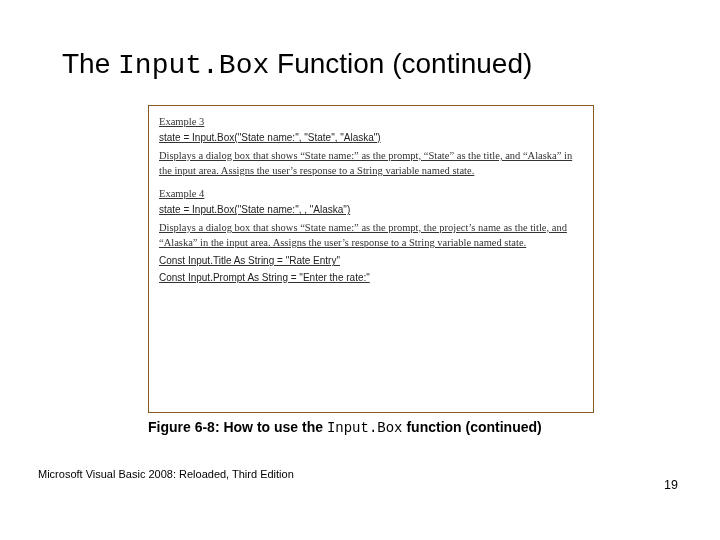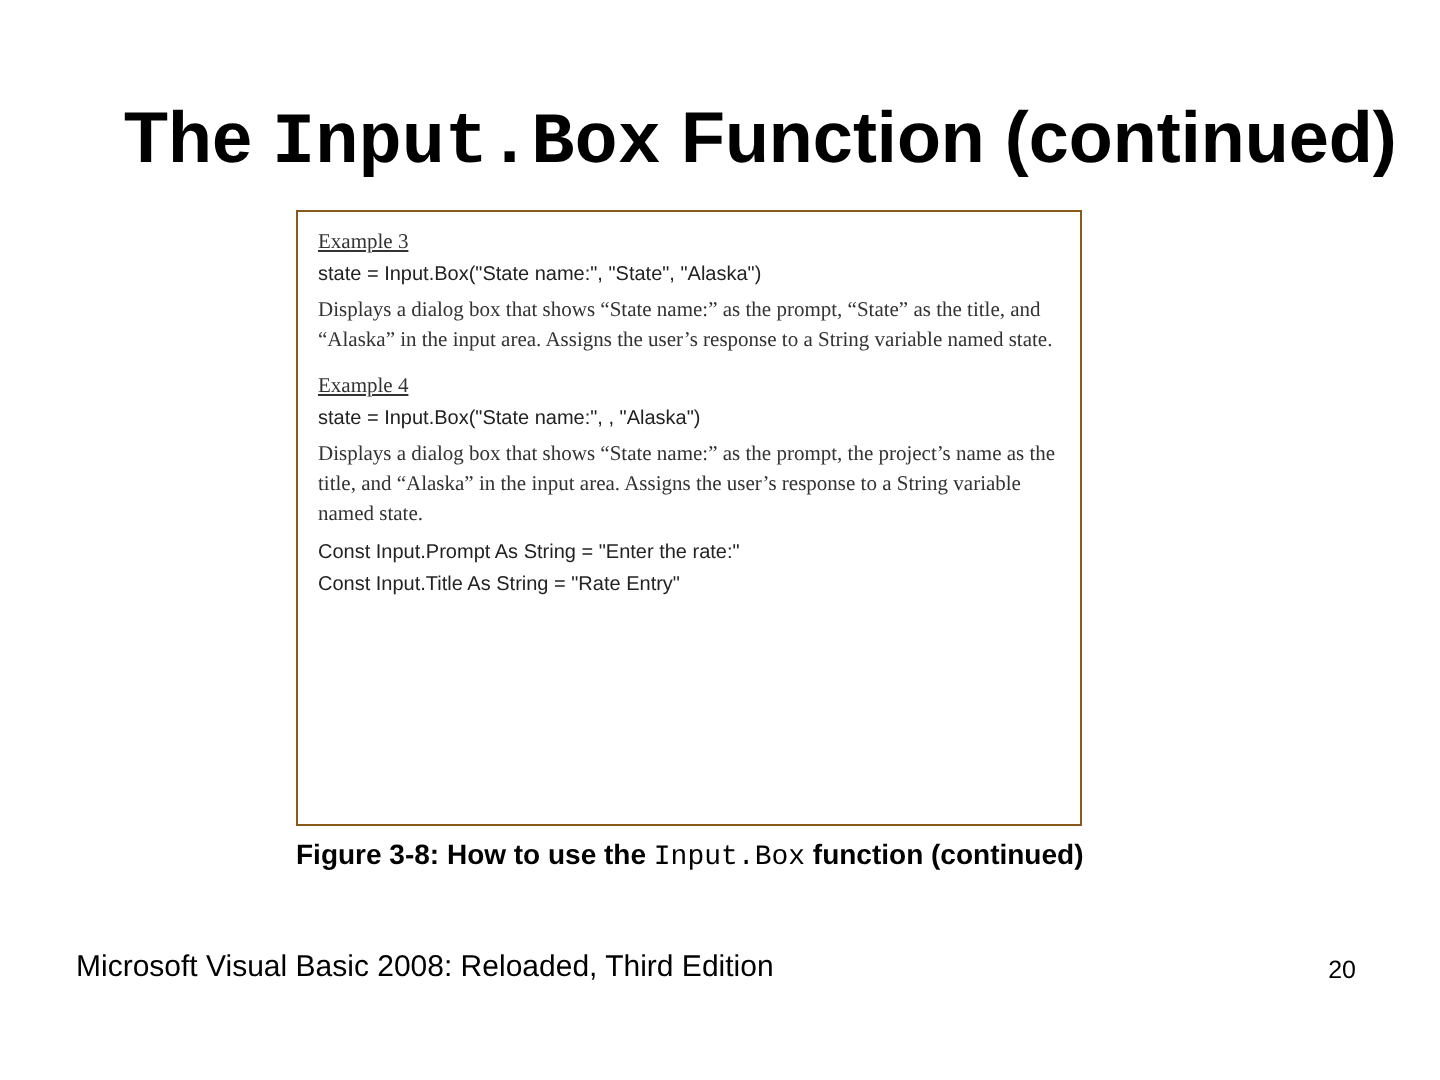--- a/index.html
+++ b/index.html
@@ -16,41 +16,42 @@
     position: relative;
     width: 720px;
     height: 540px;
     box-sizing: border-box;
   }
   .title {
     position: absolute;
     top: 48px;
     left: 62px;
     right: 40px;
-    font-size: 36px;
-    font-weight: 700;
+    font-size: 28px;
+    font-weight: 400;
     white-space: nowrap;
   }
   .title .mono {
     font-family: "Courier New", Courier, monospace;
   }
   .figure-box {
     position: absolute;
     top: 105px;
     left: 148px;
-    width: 393px;
+    width: 446px;
     height: 308px;
     border: 1px solid #8a5a1c;
     box-sizing: border-box;
     padding: 8px 10px 8px 10px;
     font-family: Georgia, "Times New Roman", serif;
     color: #333;
     font-size: 10.5px;
     line-height: 1.45;
     overflow: hidden;
+    text-decoration: underline;
   }
   .ex-label {
     text-decoration: underline;
     margin-top: 8px;
     margin-bottom: 2px;
   }
   .ex-label.first {
     margin-top: 0;
   }
   .code-line {
@@ -72,22 +73,22 @@
     font-weight: 700;
     line-height: 1.35;
   }
   .caption .mono {
     font-family: "Courier New", Courier, monospace;
     font-weight: 400;
   }
   .footer-left {
     position: absolute;
     left: 38px;
-    bottom: 48px;
-    font-size: 15px;
+    bottom: 60px;
+    font-size: 11px;
   }
   .footer-right {
     position: absolute;
     right: 42px;
     bottom: 48px;
     font-size: 12.5px;
   }
 </style>
 </head>
 <body>
@@ -101,25 +102,25 @@
   <div class="figure-box">
 
     <div class="ex-label first">Example 3</div>
     <div class="code-line">state = Input.Box("State name:", "State", "Alaska")</div>
     <div class="desc">Displays a dialog box that shows “State name:” as the prompt, “State” as the title, and “Alaska” in the input area. Assigns the user’s response to a String variable named state.</div>
 
     <div class="ex-label">Example 4</div>
     <div class="code-line">state = Input.Box("State name:", , "Alaska")</div>
     <div class="desc">Displays a dialog box that shows “State name:” as the prompt, the project’s name as the title, and “Alaska” in the input area. Assigns the user’s response to a String variable named state.</div>
 
+    <div class="code-line">Const Input.Title As String = "Rate Entry"</div>
     <div class="code-line">Const Input.Prompt As String = "Enter the rate:"</div>
-    <div class="code-line">Const Input.Title As String = "Rate Entry"</div>
 
   </div>
 
   <div class="caption">
-    <span>Figure 3-8: How to use the </span><span class="mono">Input.Box</span><span> function (continued)</span>
+    <span>Figure 6-8: How to use the </span><span class="mono">Input.Box</span><span> function (continued)</span>
   </div>
 
   <div class="footer-left">Microsoft Visual Basic 2008: Reloaded, Third Edition</div>
-  <div class="footer-right">20</div>
+  <div class="footer-right">19</div>
 
 </div>
 
 </body></html>

